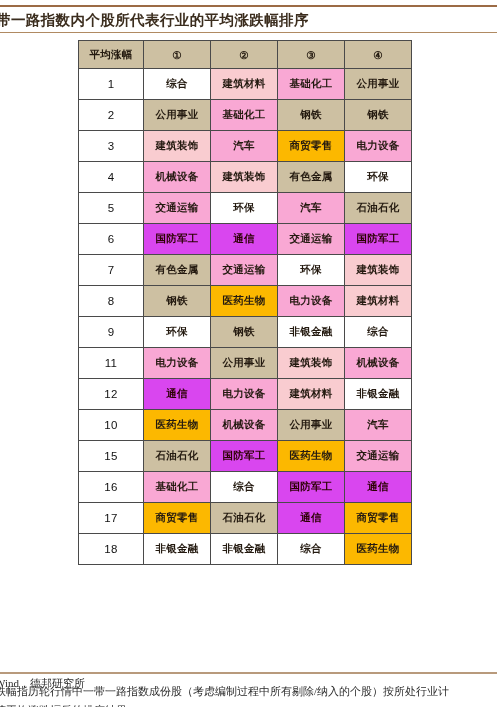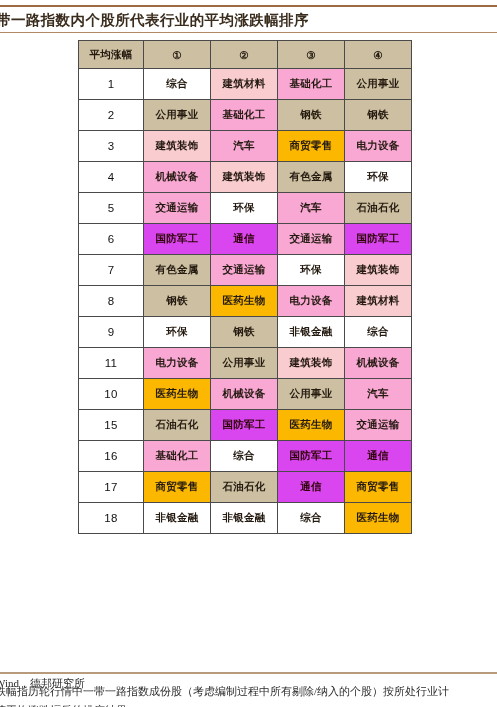--- a/index.html
+++ b/index.html
@@ -176,20 +176,27 @@
           <td class="h-white">综合</td>
         </tr>
         <tr>
           <td class="rank">11</td>
           <td class="h-orange">电力设备</td>
           <td class="h-tan">公用事业</td>
           <td class="h-pink">建筑装饰</td>
           <td class="h-orange">机械设备</td>
         </tr>
         <tr>
+          <td class="rank">12</td>
+          <td class="h-red">通信</td>
+          <td class="h-orange">电力设备</td>
+          <td class="h-pink">建筑材料</td>
+          <td class="h-white">非银金融</td>
+        </tr>
+        <tr>
           <td class="rank">10</td>
           <td class="h-gold">医药生物</td>
           <td class="h-orange">机械设备</td>
           <td class="h-tan">公用事业</td>
           <td class="h-orange">汽车</td>
         </tr>
         <tr>
           <td class="rank">15</td>
           <td class="h-tan">石油石化</td>
           <td class="h-red">国防军工</td>

